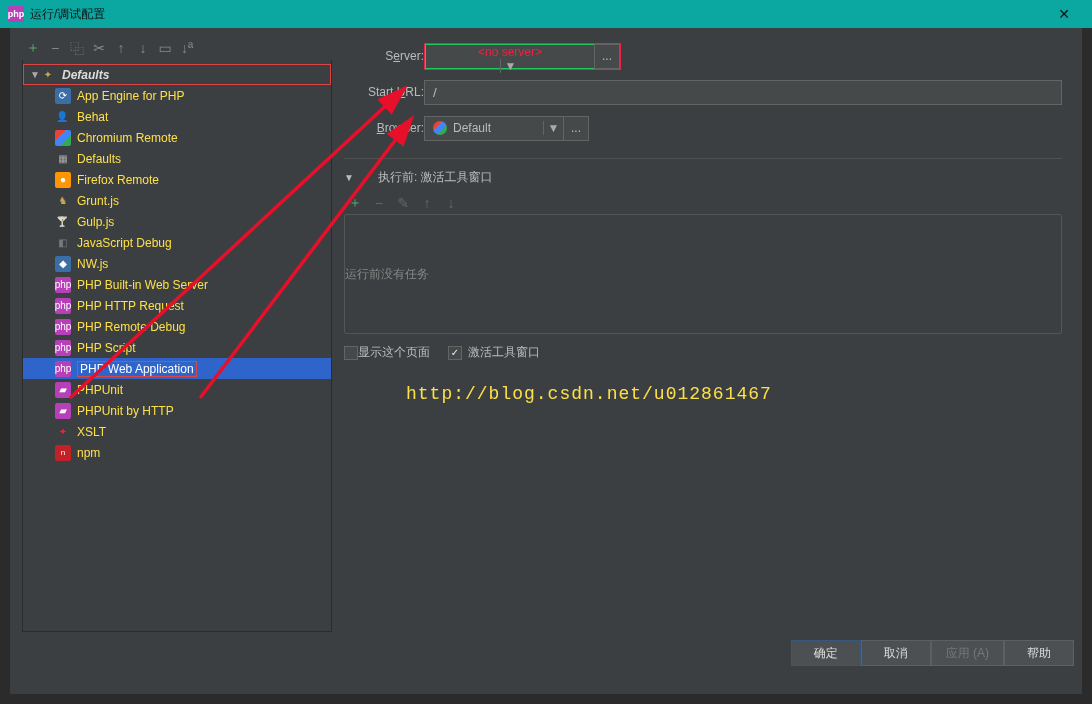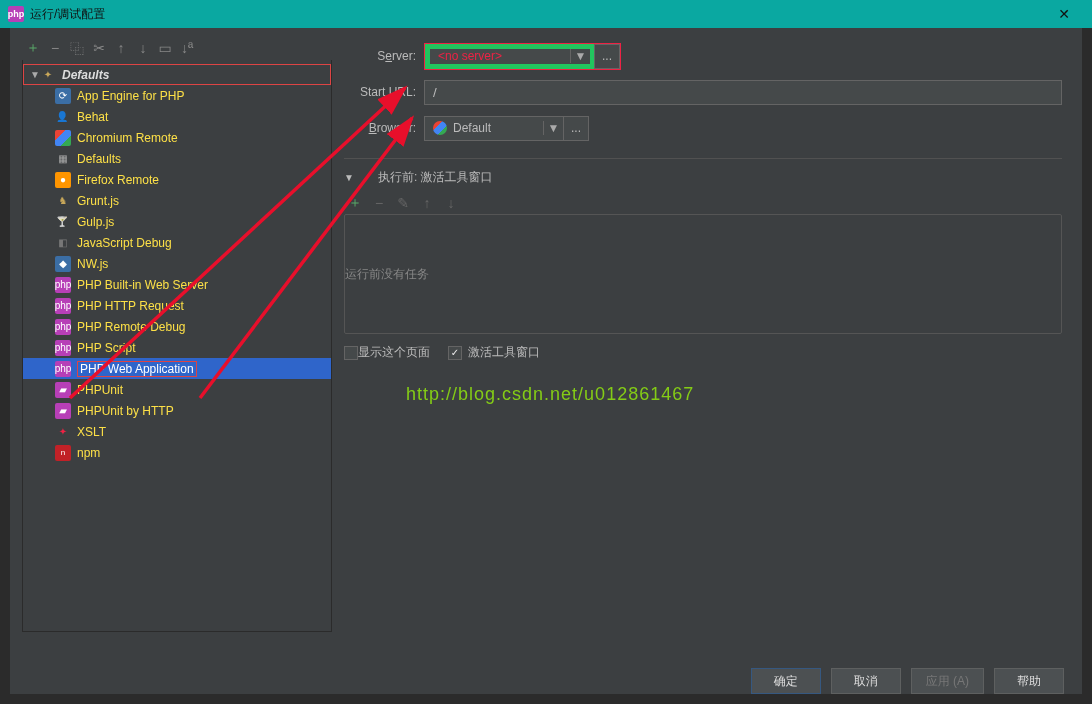--- a/index.html
+++ b/index.html
@@ -29,48 +29,48 @@
 .defaults-row { border:1px solid #d44; padding-left:6px;}
 .defaults-row .lbl { font-weight:bold; color:#ddd;font-style:italic;}
 .sel-box { border:1px solid #d44; display:inline-block; padding:0 2px;}
 
 .border-red { border:1px solid #e24; }
 
 
 .right { flex:1; display:flex; flex-direction:column; padding: 4px 8px 0 0;}
 .sect-title { color:#999; margin-bottom:12px;}
 .form-row { display:flex; align-items:center; height:32px; margin-bottom:4px;}
-.form-label { width:80px; text-align:right; padding-right:8px; color:#bbb;}
+.form-label { width:80px; text-align:right; color:#bbb;}
 .form-label .ul { text-decoration: underline; }
 .combo { display:flex; align-items:center; background:#45494a; border:1px solid #646464; height:25px;}
 .combo .val { flex:1; padding:0 8px; display:flex; align-items:center; gap:6px;}
 .combo .arrow { width:20px; border-left:1px solid #646464; text-align:center; color:#aaa; cursor:pointer;}
-.combo.red { border:5px solid #22c55e; }
+.combo.red { border:1px solid #22c55e;flex-direction:column; }
 .combo.red .val { color:#e24; }
 .sq-btn { width:26px; height:25px; background:#45494a; border:1px solid #646464; display:flex; align-items:center; justify-content:center; cursor:pointer; margin-left:-1px;}
 .text-input { flex:1; background:#45494a; border:1px solid #646464; height:25px; padding:0 8px; color:#bbb;}
 
 .sep { border-top:1px solid #515151; margin:10px 0;}
 
 .before-launch-hdr { display:flex; align-items:center; gap:24px; color:#bbb; margin-bottom:6px;}
 .bl-toolbar { display:flex; gap:10px; padding:4px;}
 .bl-toolbar .tbtn2 { width:14px;height:14px;font-size:14px;color:#666;display:inline-flex;align-items:center;justify-content:center;cursor:pointer;}
 .bl-toolbar .tbtn2.green { color:#59a869;}
 
 .task-box { flex:0 0 120px; border:1px solid #555; border-radius:2px; background:#3c3f41; display:flex; align-items:center; justify-content:flex-start; color:#888;}
 
 .check-row { display:flex; align-items:center; gap:18px; margin-top:10px;}
 .chk { width:14px; height:14px; border:1px solid #646464; background:#45494a; display:inline-flex;align-items:center;justify-content:center; font-size:10px; color:#eee;}
 
-.footer { position:absolute; bottom:0; right:0; height:54px; display:flex; align-items:flex-end; justify-content:flex-end; gap:10px; padding-right:18px; width:100%;}
+.footer { position:absolute; bottom:0; right:0; height:54px; display:flex; align-items:flex-start; justify-content:flex-end; padding-right:8px; width:100%;}
 .btn { min-width:70px; height:26px; background:#4c5052; border:1px solid #5e6060; color:#ddd; display:flex; align-items:center; justify-content:center; padding:0 14px; font-size:12px; cursor:pointer;}
 .btn.primary { border-color:#365880; }
 .btn.disabled { color:#777; }
 
-.watermark { position:absolute; left:396px; top:356px; font-family: Liberation Sans, sans-serif; color:#84cc16; font-size:18px; letter-spacing:1px; pointer-events:none;}
+.watermark { position:absolute; left:396px; top:356px; font-family: Liberation Mono, monospace; color:#fde047; font-size:18px; letter-spacing:1px; pointer-events:none;}
 
 svg.arrows { position:absolute; left:0; top:0; pointer-events:none;}
 
 
 .ic-blue{background:#3b6ea5;color:#fff;}
 .ic-pink{background:#b73fb7;color:#fff;}
 .ic-red{color:#e24;}
 .ic-ff{background:#ff9500;border-radius:50%;color:#fff;}
 .ic-ch{background:linear-gradient(135deg,#ea4335 33%,#4285f4 33% 66%,#34a853 66%);border-radius:50%;color:transparent;}
 </style>

